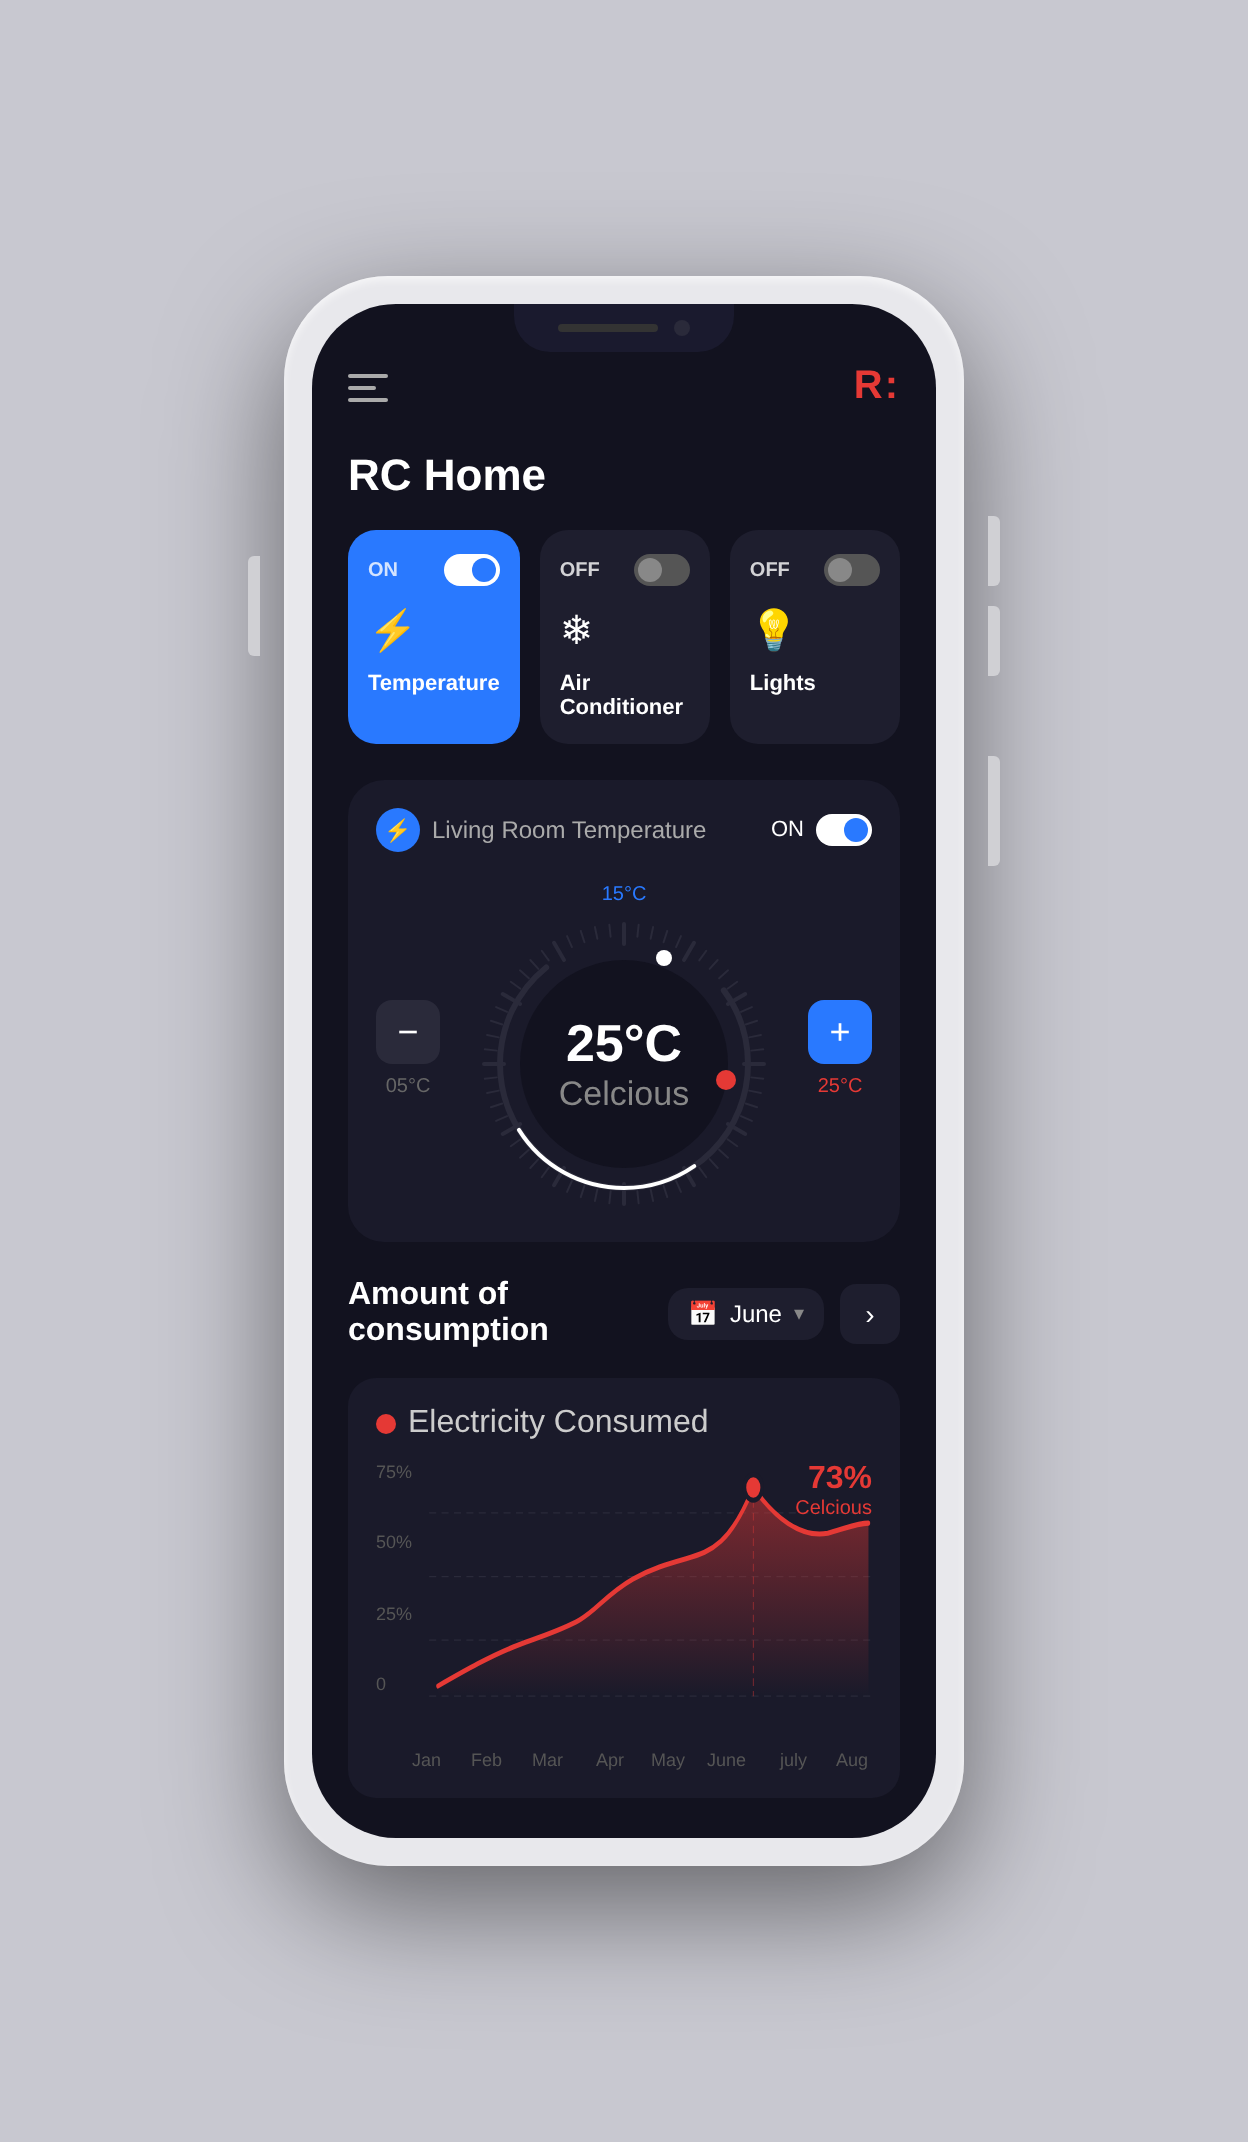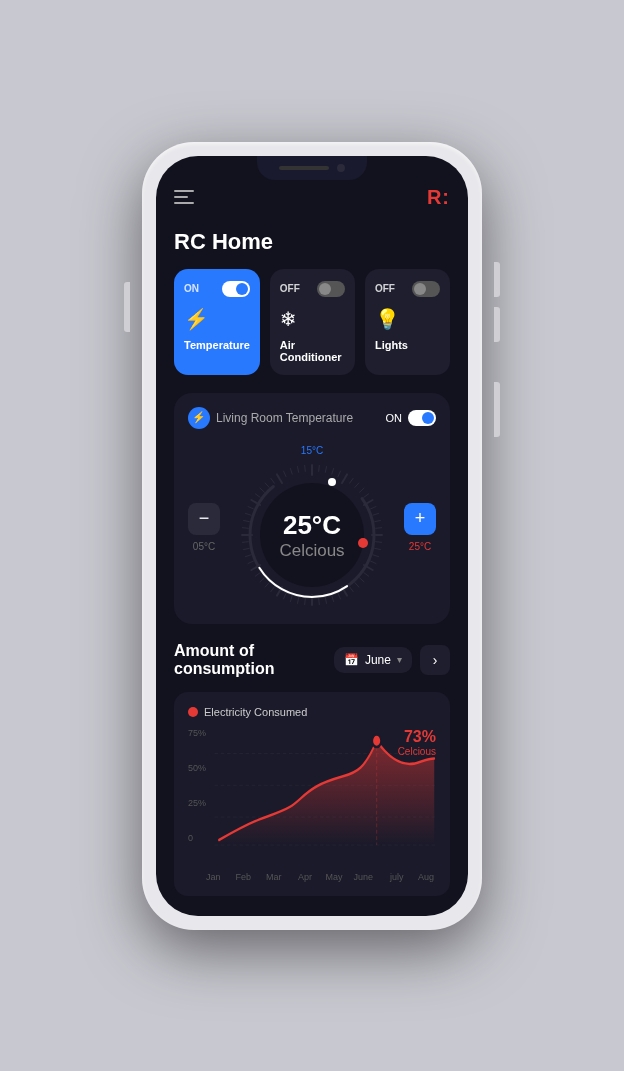--- a/index.html
+++ b/index.html
@@ -348,21 +348,21 @@
     }
 
     .legend-dot {
       width: 10px;
       height: 10px;
       border-radius: 50%;
       background: #e53935;
     }
 
     .legend-label {
-      font-size: 11px;
+      font-size: 16px;
       color: #ccc;
     }
 
     .chart-area {
       position: relative;
       width: 100%;
       height: 140px;
     }
 
     .chart-svg {

